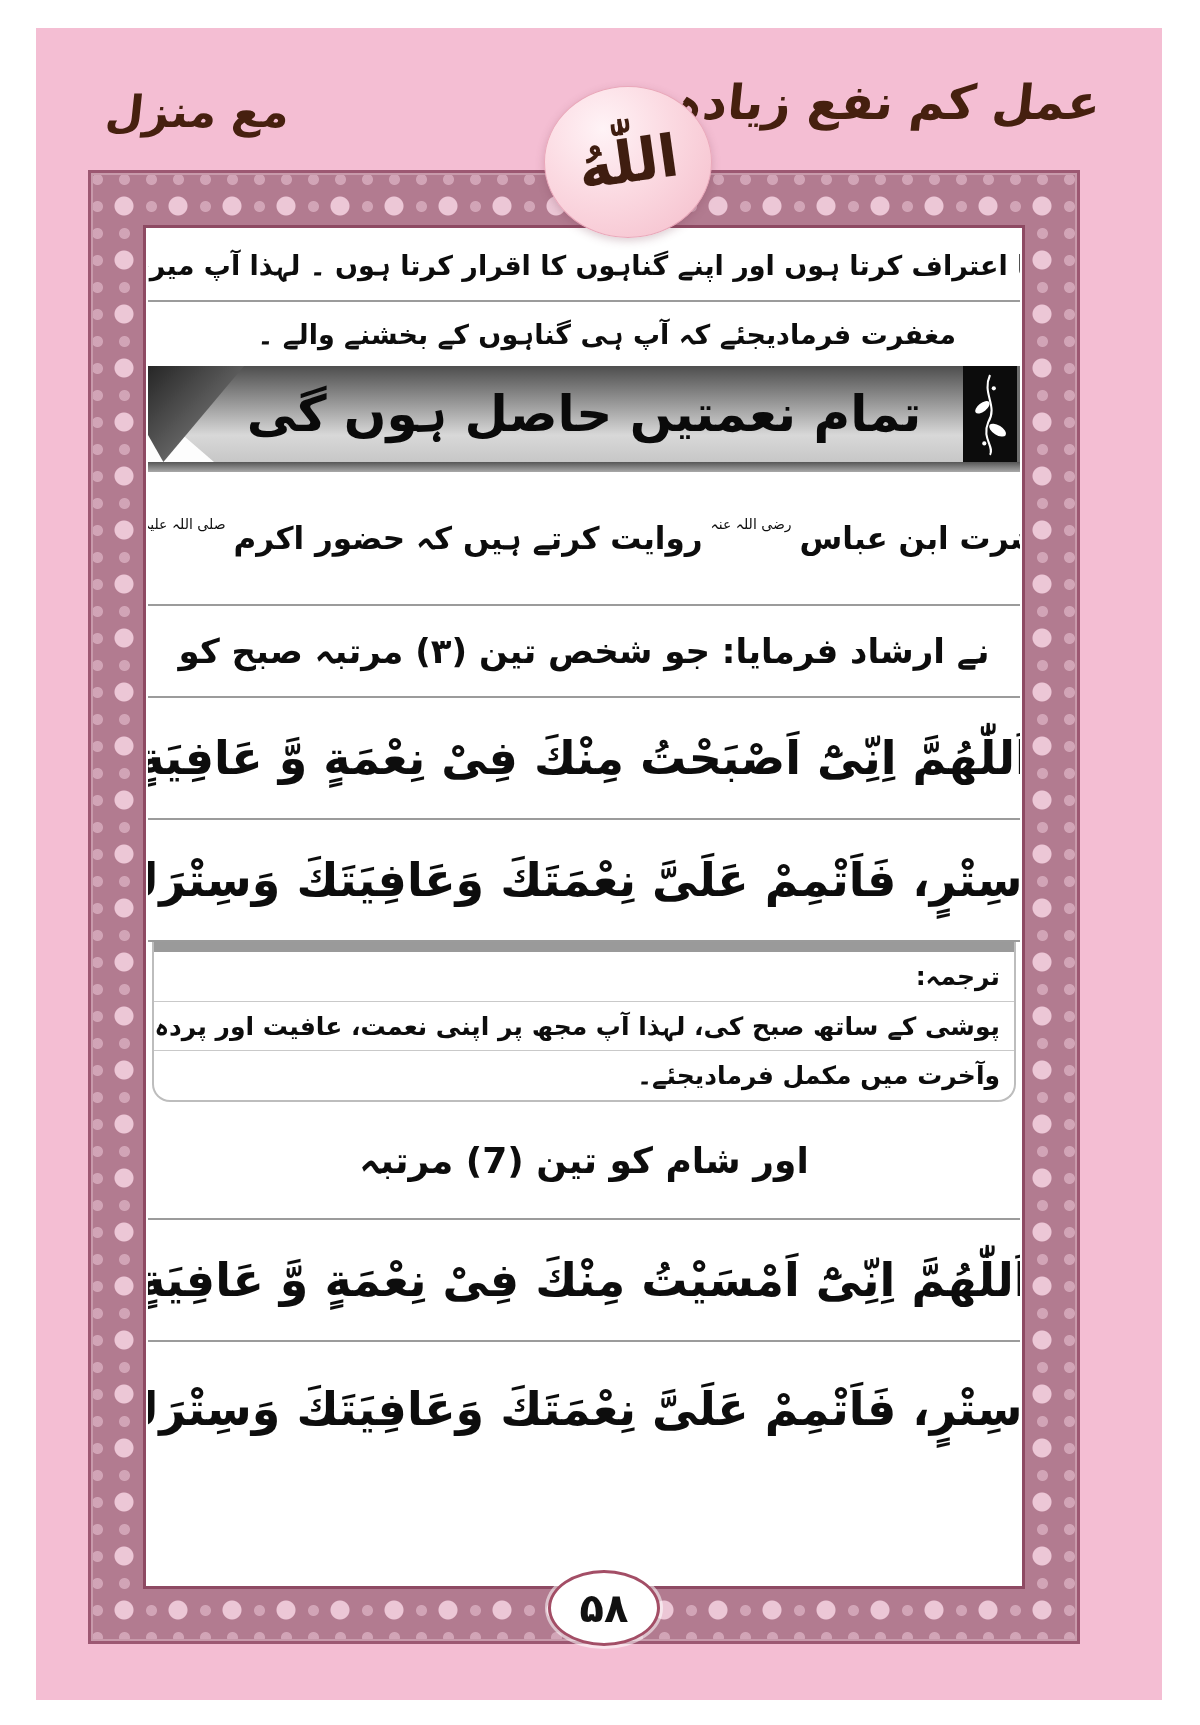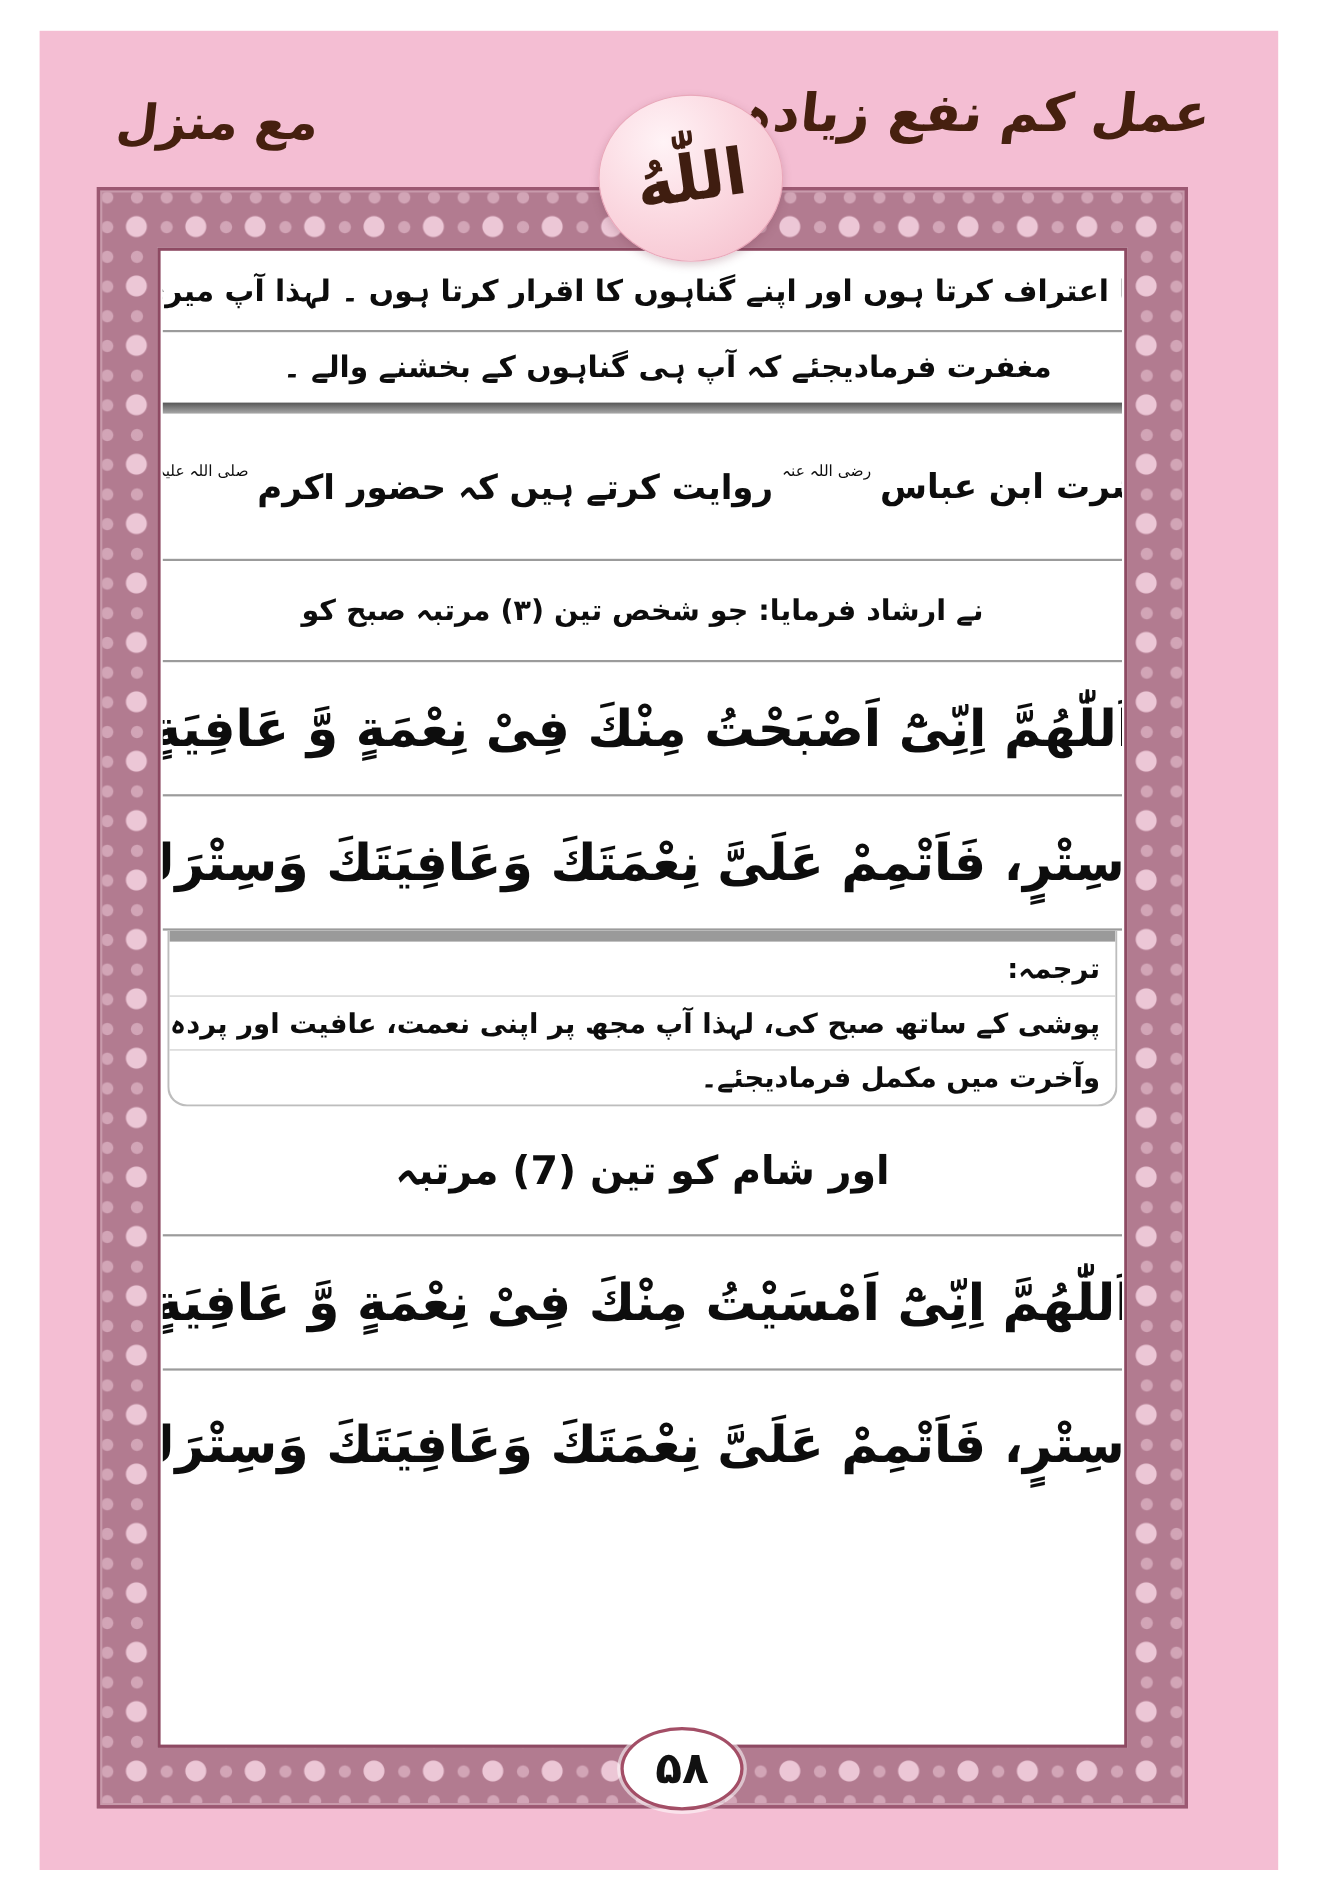--- a/index.html
+++ b/index.html
@@ -74,21 +74,21 @@
     position:absolute;right:0;top:0;width:54px;height:100%;background:#0c0c0c;
     display:flex;align-items:center;justify-content:center;z-index:4;
     border-right:3px solid #6e6e6e;
   }
   .banner-underbar{
     height:10px;background:linear-gradient(180deg,#565656,#a9a9a9);flex:0 0 auto;
   }
   
   .hadith1{height:132px;font-size:31px;font-weight:bold;gap:8px;}
   .honorific{font-size:14px;font-weight:normal;transform:translateY(-14px);line-height:1;}
-  .hadith2{height:90px;font-size:26px;font-weight:bold;}
+  .hadith2{height:90px;font-size:34px;font-weight:bold;}
   .arabic{font-size:46px;font-weight:bold;}
   .ar1{height:120px;}
   .ar2{height:120px;}
   .ar3{height:122px;justify-content:flex-start;padding-right:40px;}
   
   .trans{
     height:158px;display:flex;flex-direction:column;flex:0 0 auto;
     border:2px solid #bdbdbd;border-top:none;border-radius:0 0 18px 18px;
     margin:0 4px;overflow:hidden;
   }
@@ -97,21 +97,21 @@
     flex:1;display:flex;align-items:center;direction:rtl;padding:0 14px;
     font-size:25px;white-space:nowrap;overflow:hidden;color:#0d0d0d;font-weight:bold;
   }
   .trans-line + .trans-line{border-top:1.5px solid #c9c9c9;}
   .trans-label{font-weight:bold;margin-left:20px;}
   .evening{height:116px;font-size:36px;font-weight:bold;}
   .are1{height:120px;}
   .are2{height:134px;}
   
   .pagenum{
-    position:absolute;left:528px;top:1542px;width:106px;height:70px;
+    position:absolute;left:512px;top:1542px;width:106px;height:70px;
     background:#ffffff;border:3px solid #a34e66;border-radius:50%;z-index:6;
     display:flex;align-items:center;justify-content:center;
     box-shadow:0 0 0 3px rgba(255,255,255,.55);
   }
   .pagenum span{font-size:40px;font-weight:bold;color:#111;}
 </style>
 </head>
 <body>
 
 <div class="page">
@@ -123,20 +123,34 @@
     <span class="word">اللّٰهُ</span>
   </div>
 
   <div class="frame">
     <div class="frame-inner">
       <div class="content">
 
         <div class="row urdu-line1 sep">کا اعتراف کرتا ہوں اور اپنے گناہوں کا اقرار کرتا ہوں ۔ لہذا آپ میری</div>
         <div class="row urdu-line2">مغفرت فرمادیجئے کہ آپ ہی گناہوں کے بخشنے والے ۔</div>
 
+        <div class="banner">
+          <div class="curl-white"></div>
+          <div class="curl-dark"></div>
+          <div class="banner-title">تمام نعمتیں حاصل ہوں گی</div>
+          <div class="banner-strip">
+            <svg width="38" height="86" viewBox="0 0 40 90">
+              <path d="M20 4 C 11 24, 29 36, 18 54 C 11 70, 25 80, 20 88" stroke="#ffffff" fill="none" stroke-width="2.2"></path>
+              <ellipse cx="12" cy="38" rx="9" ry="4.5" fill="#ffffff" transform="rotate(-38 12 38)"></ellipse>
+              <ellipse cx="28" cy="62" rx="10" ry="5" fill="#ffffff" transform="rotate(32 28 62)"></ellipse>
+              <circle cx="24" cy="18" r="2.2" fill="#ffffff"></circle>
+              <circle cx="14" cy="76" r="2.2" fill="#ffffff"></circle>
+            </svg>
+          </div>
+        </div>
         <div class="banner-underbar"></div>
 
         <div class="row hadith1 sep">
           <span>حضرت ابن عباس</span>
           <span class="honorific">رضی اللہ عنہ</span>
           <span>روایت کرتے ہیں کہ حضور اکرم</span>
           <span class="honorific">صلی اللہ علیہ وسلم</span>
         </div>
         <div class="row hadith2 sep">نے ارشاد فرمایا: جو شخص تین (۳) مرتبہ صبح کو</div>
 

